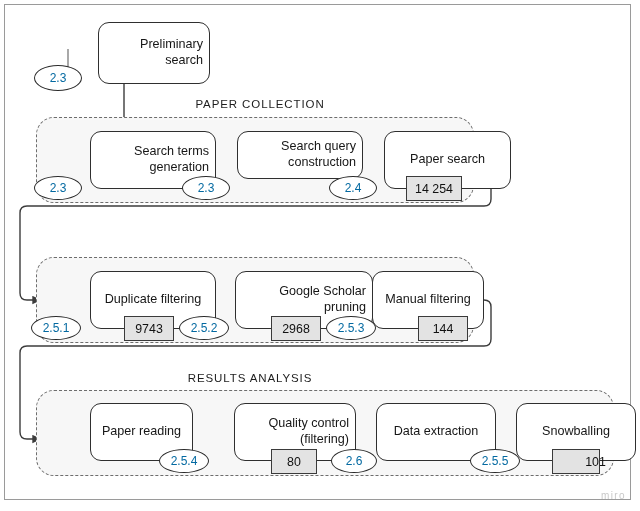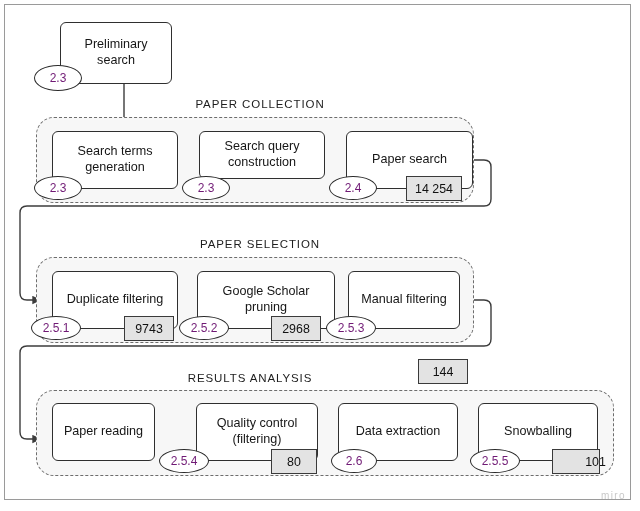--- a/index.html
+++ b/index.html
@@ -47,45 +47,46 @@
     color: #1d1d1d;
     white-space: nowrap;
     text-align: center;
   }
 
   
   .node {
     position: absolute;
     background: #ffffff;
     border: 1.4px solid #2f2f2f;
-    border-radius: 6px;
+    border-radius: 11px;
     box-sizing: border-box;
     display: flex;
     align-items: center;
     justify-content: center;
-    text-align: center;
+    text-align: right;
     font-size: 12.6px;
     color: #161616;
     line-height: 1.25;
     padding: 2px 6px;
     z-index: 3;
+    margin-left: 38px;
   }
 
   
   .ref {
     position: absolute;
     background: #ffffff;
     border: 1.2px solid #2b2b2b;
     border-radius: 50%;
     box-sizing: border-box;
     display: flex;
     align-items: center;
     justify-content: center;
     font-size: 12px;
-    color: #701a75;
+    color: #0369a1;
     z-index: 6;
   }
 
   
   .badge {
     position: absolute;
     background: #e3e3e3;
     border: 1.6px solid #3a3a3a;
     box-sizing: border-box;
     display: flex;
@@ -190,23 +191,20 @@
   <div class="node" style="left:346px; top:131px; width:127px; height:58px;">
     <span>Paper search</span>
   </div>
   <div class="ref" style="left:329px; top:176px; width:48px; height:24px;">
     <span>2.4</span>
   </div>
   <div class="badge" style="left:406px; top:176px; width:56px; height:25px;">
     <span>14 254</span>
   </div>
 
-  <div class="group-title" style="left:150px; top:238px; width:220px;">
-    <span>PAPER SELECTION</span>
-  </div>
   <div class="group-box" style="left:36px; top:257px; width:438px; height:86px;"></div>
 
   <div class="node" style="left:52px; top:271px; width:126px; height:58px;">
     <span>Duplicate filtering</span>
   </div>
   <div class="ref" style="left:31px; top:316px; width:50px; height:24px;">
     <span>2.5.1</span>
   </div>
   <div class="badge" style="left:124px; top:316px; width:50px; height:25px;">
     <span>9743</span>
@@ -215,27 +213,27 @@
   <div class="node" style="left:197px; top:271px; width:138px; height:58px;">
     <span>Google Scholar pruning</span>
   </div>
   <div class="ref" style="left:179px; top:316px; width:50px; height:24px;">
     <span>2.5.2</span>
   </div>
   <div class="badge" style="left:271px; top:316px; width:50px; height:25px;">
     <span>2968</span>
   </div>
 
-  <div class="node" style="left:348px; top:271px; width:112px; height:58px;">
+  <div class="node" style="left:334px; top:271px; width:112px; height:58px;">
     <span>Manual filtering</span>
   </div>
   <div class="ref" style="left:326px; top:316px; width:50px; height:24px;">
     <span>2.5.3</span>
   </div>
-  <div class="badge" style="left:418px; top:316px; width:50px; height:25px;margin-top:43px;">
+  <div class="badge" style="left:418px; top:316px; width:50px; height:25px;">
     <span>144</span>
   </div>
 
   <div class="group-title" style="left:140px; top:372px; width:220px;">
     <span>RESULTS ANALYSIS</span>
   </div>
   <div class="group-box" style="left:36px; top:390px; width:578px; height:86px;"></div>
 
   <div class="node" style="left:52px; top:403px; width:103px; height:58px;">
     <span>Paper reading</span>

